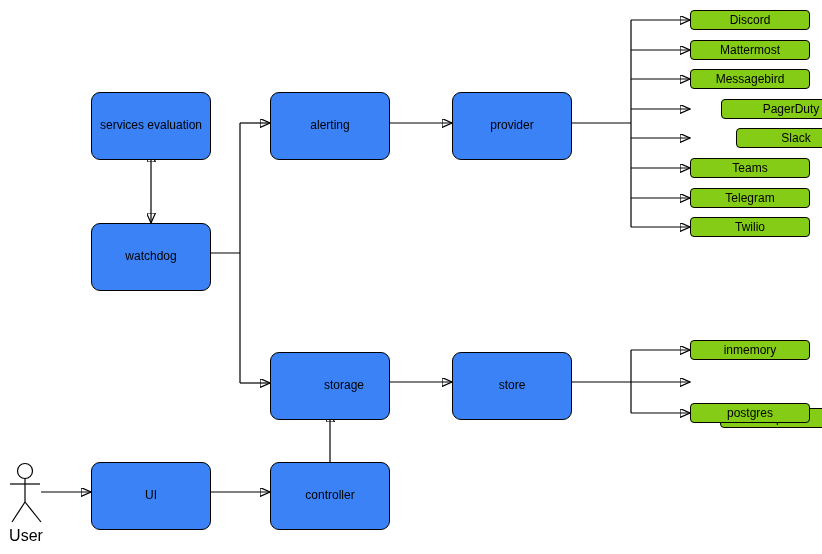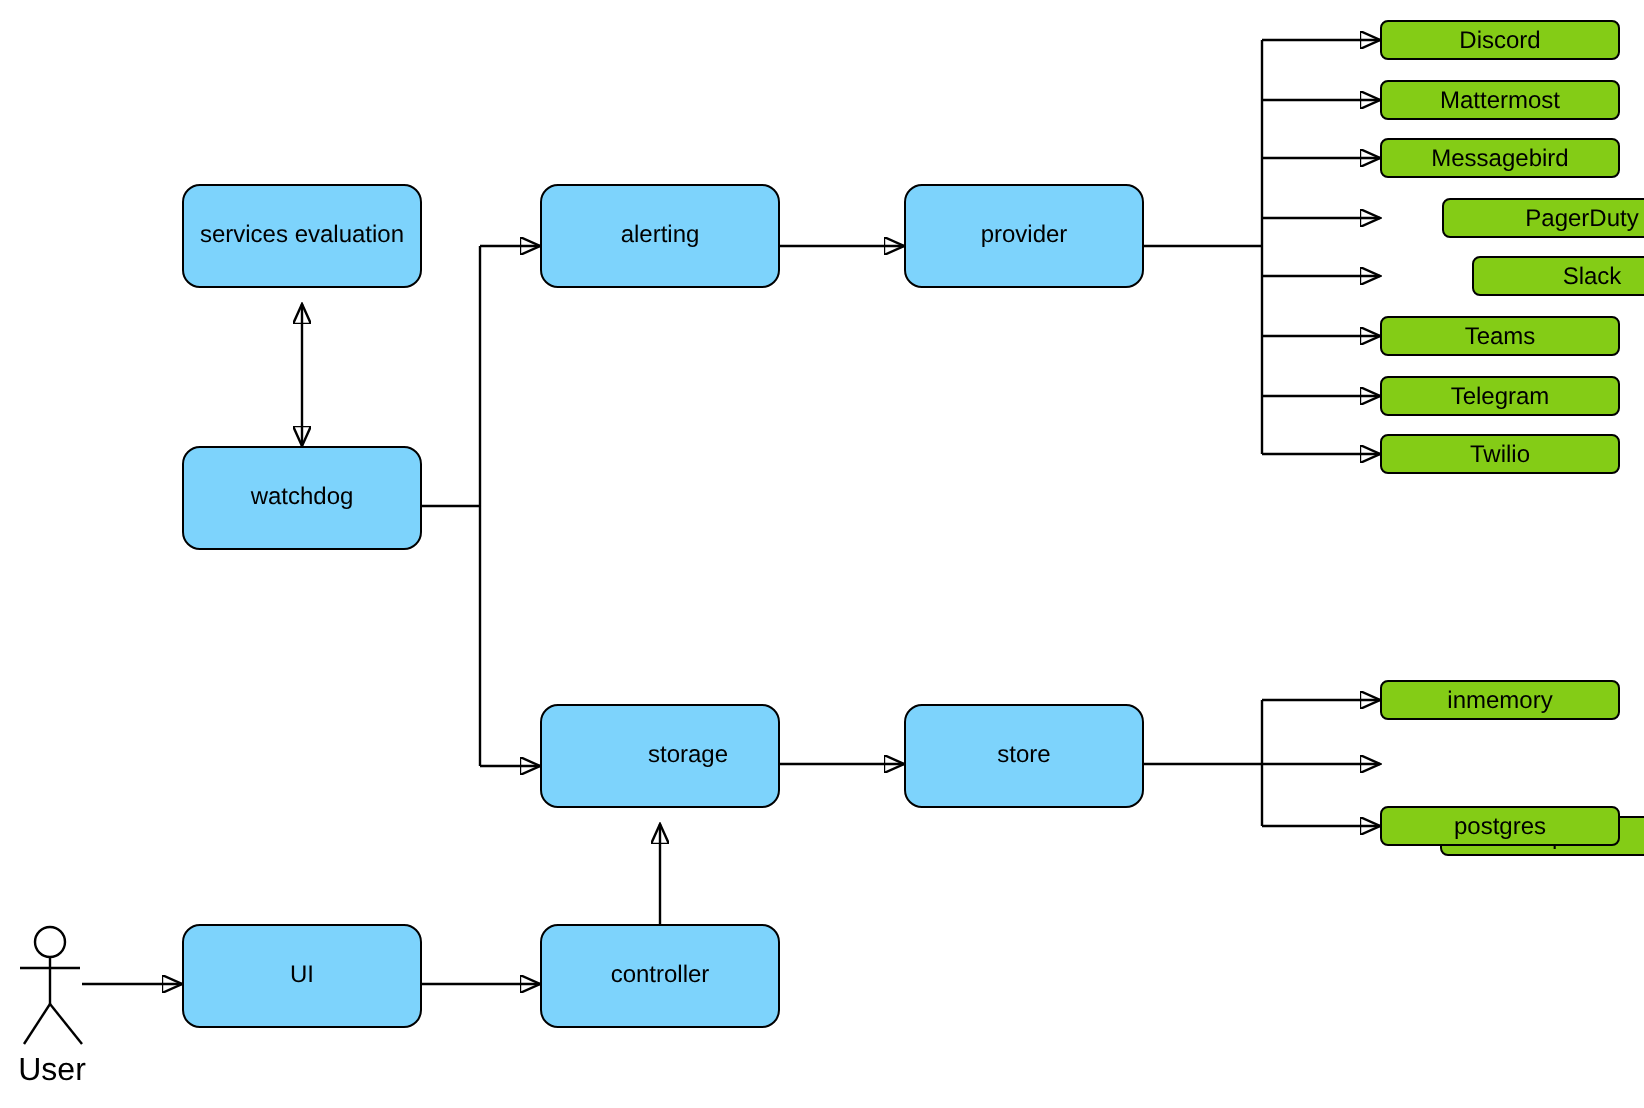--- a/index.html
+++ b/index.html
@@ -18,25 +18,25 @@
   .edges {
     position: absolute;
     left: 0;
     top: 0;
     width: 822px;
     height: 554px;
   }
   .node {
     position: absolute;
     width: 120px;
-    height: 52px;
+    height: 68px;
     box-sizing: border-box;
     border: 1px solid #000000;
     border-radius: 9px;
-    background: #7dd3fc;
+    background: #3b82f6;
     display: flex;
     align-items: center;
     justify-content: center;
     font-size: 12px;
     color: #000000;
     text-align: center;
     line-height: 1.1;
   }
   .leaf {
     position: absolute;

